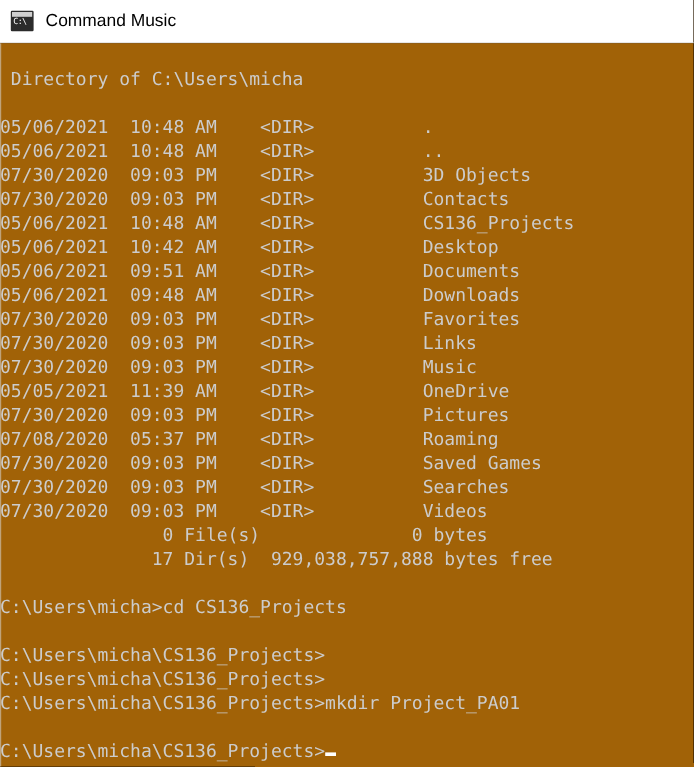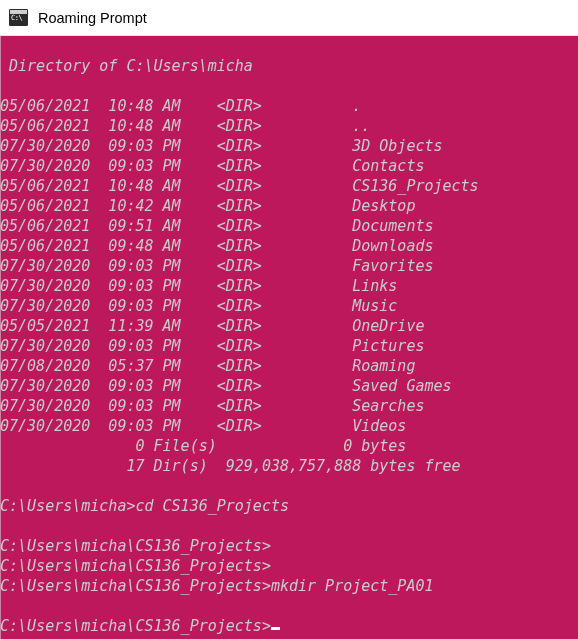--- a/index.html
+++ b/index.html
@@ -68,23 +68,22 @@
     color: #000000;
     white-space: nowrap;
   }
   
   #console {
     position: absolute;
     left: 0;
     top: 36px;
     width: 578px;
     height: 603px;
-    background: #be185d;
+    background: #a16207;
     overflow: hidden;
-    font-style: italic;
   }
   #left-edge {
     position: absolute;
     left: 0; top: 0;
     width: 1px;
     height: 603px;
     background: #d8d8d8;
     opacity: 0.55;
   }
   #console-text {
@@ -115,21 +114,21 @@
 </head>
 <body>
 
 <div id="window">
 
   <div id="titlebar">
     <div id="app-icon">
       <div class="bar"></div>
       <div class="glyph">C:\</div>
     </div>
-    <div id="title-text">Roaming Prompt</div>
+    <div id="title-text">Command Music</div>
   </div>
 
   <div id="console">
     <div id="left-edge"></div>
     <div id="console-text"><div class="line"></div><div class="line"> Directory of C:\Users\micha</div><div class="line"></div><div class="line">05/06/2021  10:48 AM    &lt;DIR&gt;          .</div><div class="line">05/06/2021  10:48 AM    &lt;DIR&gt;          ..</div><div class="line">07/30/2020  09:03 PM    &lt;DIR&gt;          3D Objects</div><div class="line">07/30/2020  09:03 PM    &lt;DIR&gt;          Contacts</div><div class="line">05/06/2021  10:48 AM    &lt;DIR&gt;          CS136_Projects</div><div class="line">05/06/2021  10:42 AM    &lt;DIR&gt;          Desktop</div><div class="line">05/06/2021  09:51 AM    &lt;DIR&gt;          Documents</div><div class="line">05/06/2021  09:48 AM    &lt;DIR&gt;          Downloads</div><div class="line">07/30/2020  09:03 PM    &lt;DIR&gt;          Favorites</div><div class="line">07/30/2020  09:03 PM    &lt;DIR&gt;          Links</div><div class="line">07/30/2020  09:03 PM    &lt;DIR&gt;          Music</div><div class="line">05/05/2021  11:39 AM    &lt;DIR&gt;          OneDrive</div><div class="line">07/30/2020  09:03 PM    &lt;DIR&gt;          Pictures</div><div class="line">07/08/2020  05:37 PM    &lt;DIR&gt;          Roaming</div><div class="line">07/30/2020  09:03 PM    &lt;DIR&gt;          Saved Games</div><div class="line">07/30/2020  09:03 PM    &lt;DIR&gt;          Searches</div><div class="line">07/30/2020  09:03 PM    &lt;DIR&gt;          Videos</div><div class="line">               0 File(s)              0 bytes</div><div class="line">              17 Dir(s)  929,038,757,888 bytes free</div><div class="line"></div><div class="line">C:\Users\micha&gt;cd CS136_Projects</div><div class="line"></div><div class="line">C:\Users\micha\CS136_Projects&gt;</div><div class="line">C:\Users\micha\CS136_Projects&gt;</div><div class="line">C:\Users\micha\CS136_Projects&gt;mkdir Project_PA01</div><div class="line"></div><div class="line">C:\Users\micha\CS136_Projects&gt;<span class="cursor"></span></div></div>
   </div>
 
 </div>
 
 </body></html>

